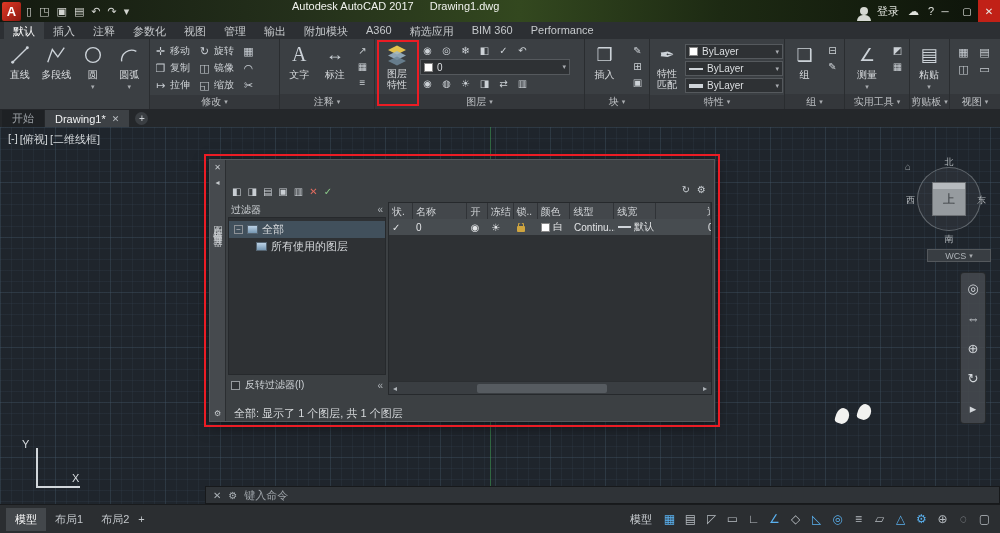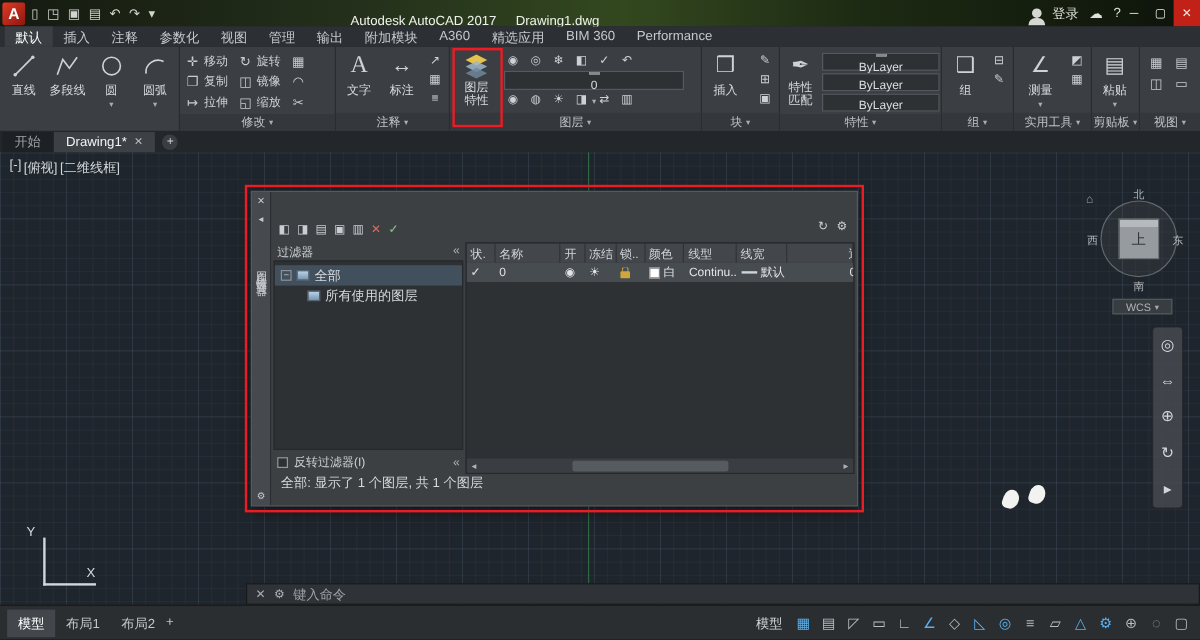--- a/index.html
+++ b/index.html
@@ -10,21 +10,21 @@
 
   
   .titlebar{top:0;left:0;width:1000px;height:22px;color:#e6e8e4;font-size:11px;
     background:linear-gradient(90deg,#141a10 0%,#24301b 30%,#33481f 52%,#1d2a13 72%,#0d130a 100%);
     display:flex;align-items:center;}
   .logo{width:19px;height:19px;margin:1px 5px 1px 2px;border-radius:2px;
     background:linear-gradient(135deg,#e03a25,#8d1710);color:#fff;font-weight:bold;font-size:13px;
     display:flex;align-items:center;justify-content:center;}
   .qat{display:flex;gap:7px;color:#d2d4d0;font-size:11px;align-items:center;}
   .qat span{cursor:default;}
-  .tb-title{position:absolute;left:292px;top:0;height:36px;display:flex;align-items:center;gap:16px;color:#f0f2ee;}
+  .tb-title{position:absolute;left:292px;top:0;height:36px;display:flex;gap:16px;color:#f0f2ee;}
   .tb-search{position:absolute;left:578px;top:3px;width:140px;height:16px;background:rgba(10,14,8,.55);
     border:1px solid rgba(255,255,255,.25);display:flex;align-items:center;padding:0 4px;}
   .tb-search input{flex:1;background:transparent;border:none;outline:none;color:#cfd2cc;font-size:10px;width:100px;}
   .mag{width:7px;height:7px;border:1.4px solid #c9ccc6;border-radius:50%;position:relative;flex:none;}
   .mag::after{content:"";position:absolute;width:4px;height:1.4px;background:#c9ccc6;left:5px;top:6px;transform:rotate(45deg);}
   .tb-right{position:absolute;right:66px;top:0;height:22px;display:flex;align-items:center;gap:9px;color:#dfe2dc;}
   .person{width:8px;height:8px;border-radius:50%;background:#d5d8d2;position:relative;}
   .person::after{content:"";position:absolute;top:8px;left:-3px;width:14px;height:6px;border-radius:7px 7px 0 0;background:#d5d8d2;}
   .winbtns{position:absolute;right:0;top:0;height:22px;display:flex;}
   .winbtns span{width:22px;height:22px;display:flex;align-items:center;justify-content:center;font-size:10px;color:#e8eae6;}
@@ -43,21 +43,21 @@
   .caret{font-size:7px;color:#a9acb0;}
   .bigbtn{width:36px;display:flex;flex-direction:column;align-items:center;gap:1px;font-size:10px;color:#dadde0;text-align:center;}
   .bigbtn .bicon{width:26px;height:25px;display:flex;align-items:center;justify-content:center;font-size:18px;color:#ccd2d8;}
   .bigbtn .lbl2{font-size:10px;line-height:11px;word-break:break-all;width:24px;}
   .smgrid{display:grid;grid-template-columns:auto auto auto;gap:3px 8px;padding-top:2px;}
   .smbtn{display:flex;align-items:center;gap:3px;font-size:10px;color:#ccd0d4;height:14px;}
   .smbtn .sicon{width:13px;text-align:center;font-size:11px;color:#c6cbd1;}
   .vstrip{display:flex;flex-direction:column;gap:3px;padding-top:2px;}
   .hstrip{display:flex;gap:4px;}
   .ric{width:15px;height:13px;font-size:10px;color:#ccd1d6;display:flex;align-items:center;justify-content:center;}
-  .layerdd,.pdd{background:#2e3134;border:1px solid #55595d;display:flex;align-items:center;font-size:10px;color:#dcdfe2;padding:0 3px;gap:4px;flex-direction:column;}
+  .layerdd,.pdd{background:#2e3134;border:1px solid #55595d;display:flex;align-items:center;font-size:10px;color:#dcdfe2;padding:0 3px;gap:4px;}
   .layerdd{width:150px;height:16px;}
   .pdd{width:98px;height:15px;}
   .ddval{flex:1;text-align:left;}
   .sw-color{width:9px;height:9px;background:#fff;border:1px solid #888;}
   .sw-line{width:14px;height:2px;background:#cfd4d9;}
   .sw-lw{width:14px;height:4px;background:#cfd4d9;}
   .viewgrid{display:grid;grid-template-columns:auto auto;gap:4px 6px;padding:4px 2px;}
   .viewgrid span{font-size:11px;color:#c6cbd1;}
 
   
@@ -80,21 +80,21 @@
 
   
   .vcube{top:155px;left:905px;width:88px;height:102px;z-index:6;color:#b4b9bd;font-size:9px;}
   .vring{position:absolute;left:12px;top:12px;width:64px;height:64px;border:1px solid rgba(165,170,175,.45);border-radius:50%;background:rgba(120,126,132,.12);}
   .vc-n{position:absolute;left:0;right:0;top:1px;text-align:center;}
   .vc-s{position:absolute;left:0;right:0;top:78px;text-align:center;}
   .vc-w{position:absolute;left:1px;top:39px;}
   .vc-e{position:absolute;right:7px;top:39px;}
   .vc-home{position:absolute;left:0;top:6px;font-size:10px;color:#9aa0a5;}
   .vc-cube{position:absolute;left:27px;top:27px;width:34px;height:34px;background:linear-gradient(#b6babe 0 6px,#969b9f 6px);border:1px solid #6d7control;border:1px solid #6d7175;display:flex;align-items:center;justify-content:center;color:#33373b;font-size:12px;}
-  .vc-wcs{position:absolute;left:22px;top:94px;width:50px;height:13px;background:#383d42;border:1px solid #54585c;color:#aeb3b8;font-size:9px;display:flex;align-items:center;justify-content:center;gap:3px;}
+  .vc-wcs{position:absolute;left:22px;top:94px;width:64px;height:13px;background:#383d42;border:1px solid #54585c;color:#aeb3b8;font-size:9px;display:flex;align-items:center;justify-content:center;gap:3px;}
 
   
   .navbar{top:272px;left:960px;width:26px;height:152px;background:rgba(72,76,80,.82);border:1px solid rgba(28,30,32,.7);
     border-radius:4px;display:flex;flex-direction:column;align-items:center;justify-content:space-around;z-index:6;}
   .navbar span{color:#d2d6da;font-size:13px;}
 
   
   .ucs{top:438px;left:18px;width:64px;height:60px;z-index:5;color:#d7dbdе;color:#d7dbde;font-size:11px;}
   .ucs .vy{position:absolute;left:18px;top:10px;width:2px;height:40px;background:#d2d7db;}
   .ucs .hx{position:absolute;left:18px;top:48px;width:44px;height:2px;background:#d2d7db;}
@@ -144,21 +144,21 @@
   .thc:nth-child(8),.tc8{width:46px;}
   .thc:nth-child(9),.tc9{flex:1;margin-left:48px;}
   .grn{color:#8bc98a;}
   .amber{color:#eec95a;}
   .locky{position:relative;width:8px;height:6px;background:#cfa53f;border-radius:1px;margin-top:3px;}
   .locky::before{content:"";position:absolute;left:1px;top:-4px;width:4px;height:4px;border:1.4px solid #cfa53f;border-bottom:none;border-radius:3px 3px 0 0;}
   .pscroll{position:absolute;left:0;bottom:0;right:0;height:13px;background:#3a3e42;border-top:1px solid #2b2e31;display:flex;align-items:center;}
   .pscroll .sarr{width:12px;text-align:center;font-size:8px;color:#aeb3b8;}
   .sthumb{position:absolute;left:88px;top:2px;width:130px;height:9px;background:#565b60;border-radius:2px;}
   .strack{flex:1;}
-  .pstatus{position:absolute;left:0;top:235px;right:0;height:26px;display:flex;align-items:flex-start;padding:0 8px;color:#d6d9dc;background:#3c4043;}
+  .pstatus{position:absolute;left:0;top:235px;right:0;height:26px;display:flex;align-items:flex-end;padding:0 8px;color:#d6d9dc;background:#3c4043;}
 
   
   .cmdbar{top:486px;left:205px;width:795px;height:18px;background:#2f3337;border:1px solid #17191b;z-index:8;
     display:flex;align-items:center;gap:7px;padding:0 7px;font-size:11px;color:#9da3a8;}
   .cmdbar .ci{font-size:10px;color:#aab0b5;}
 
   
   .bottombar{top:504px;left:0;width:1000px;height:29px;background:#2b2e31;border-top:1px solid #191b1d;
     display:flex;align-items:center;padding:0 6px;font-size:11px;color:#c3c7cb;z-index:8;}
   .ltabs{display:flex;align-items:center;}

